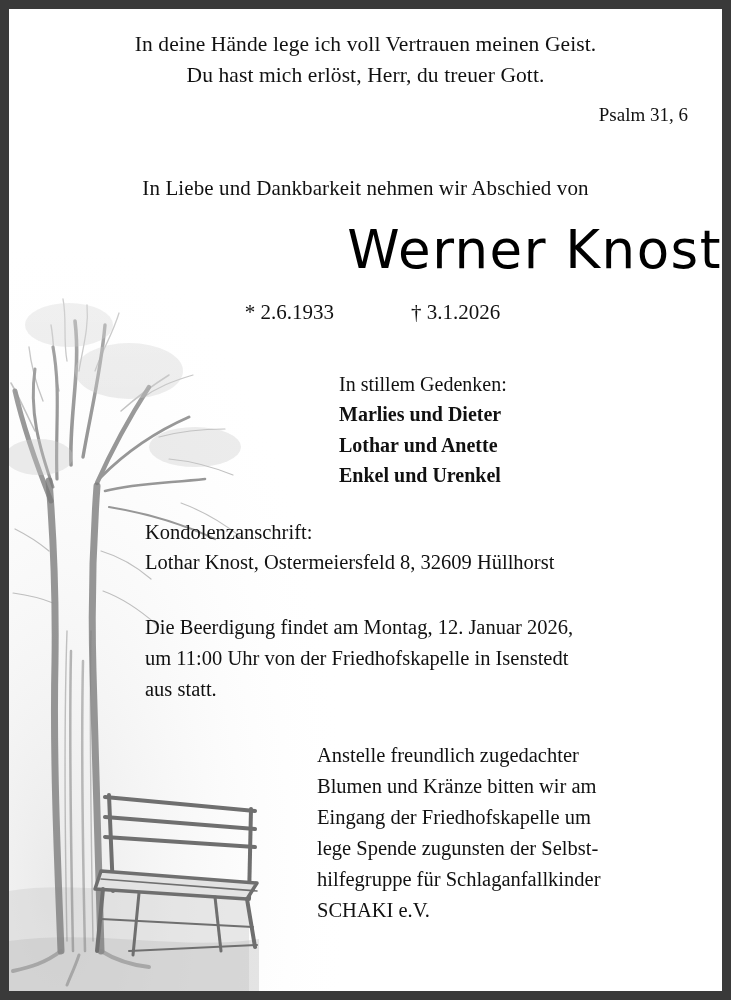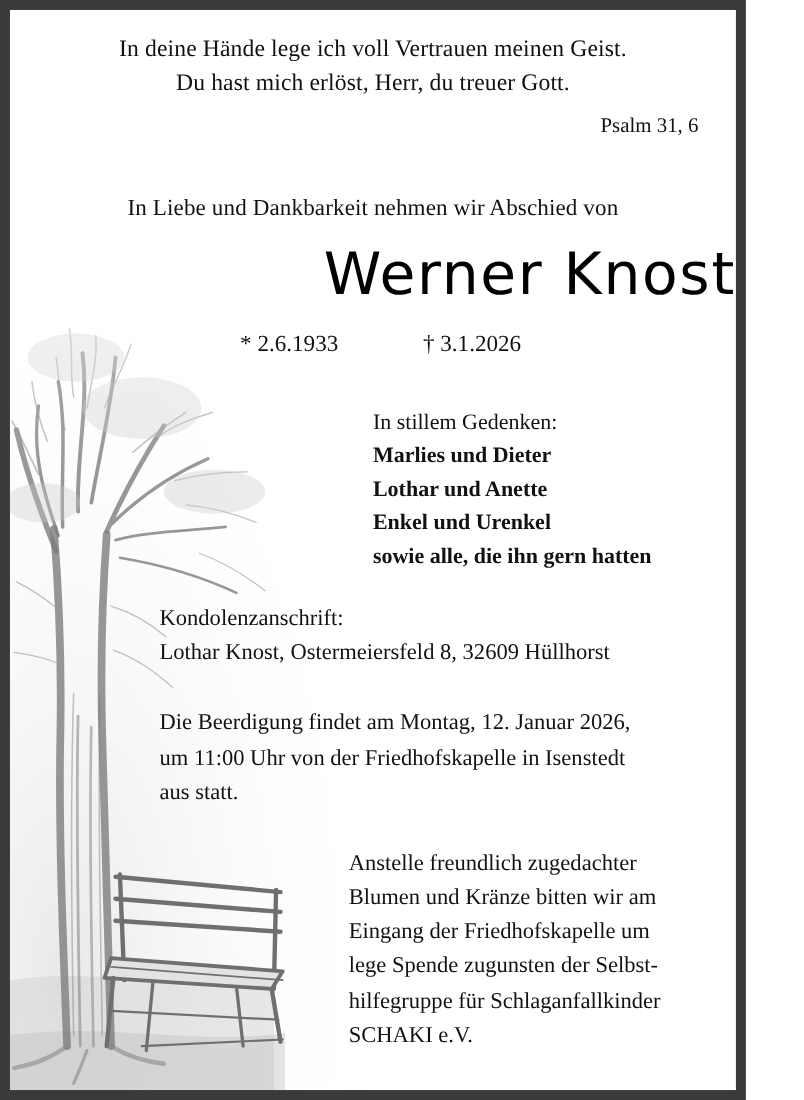--- a/index.html
+++ b/index.html
@@ -2,23 +2,23 @@
 <html><head>
 <meta charset="utf-8">
 <style>
   html, body {
     margin: 0;
     padding: 0;
     background: #ffffff;
   }
   .page {
     position: relative;
-    width: 678px;
+    width: 731px;
     height: 1000px;
-    background: #14b8a6;
+    background: #6d28d9;
     box-sizing: border-box;
     border: 9px solid #3a3a3a;
     overflow: hidden;
     font-family: "Liberation Serif", serif;
     color: #111111;
   }
   .inner {
     position: absolute;
     inset: 0;
     background: #ffffff;
@@ -244,21 +244,20 @@
       <div class="dates">
         <span>* 2.6.1933</span>
         <span>† 3.1.2026</span>
       </div>
 
       <div class="mem-block">
         <div class="mem-head">In stillem Gedenken:</div>
         <div class="mem-name">Marlies und Dieter</div>
         <div class="mem-name">Lothar und Anette</div>
         <div class="mem-name">Enkel und Urenkel</div>
-        <div class="mem-name">sowie alle, die ihn gern hatten</div>
       </div>
 
       <div class="addr-block">
         <div>Kondolenzanschrift:</div>
         <div>Lothar Knost, Ostermeiersfeld 8, 32609 Hüllhorst</div>
       </div>
 
       <div class="funeral-block">
         <span class="ln">Die Beerdigung findet am Montag, 12. Januar 2026,</span>
         <span class="ln">um 11:00 Uhr von der Friedhofskapelle in Isenstedt</span>

